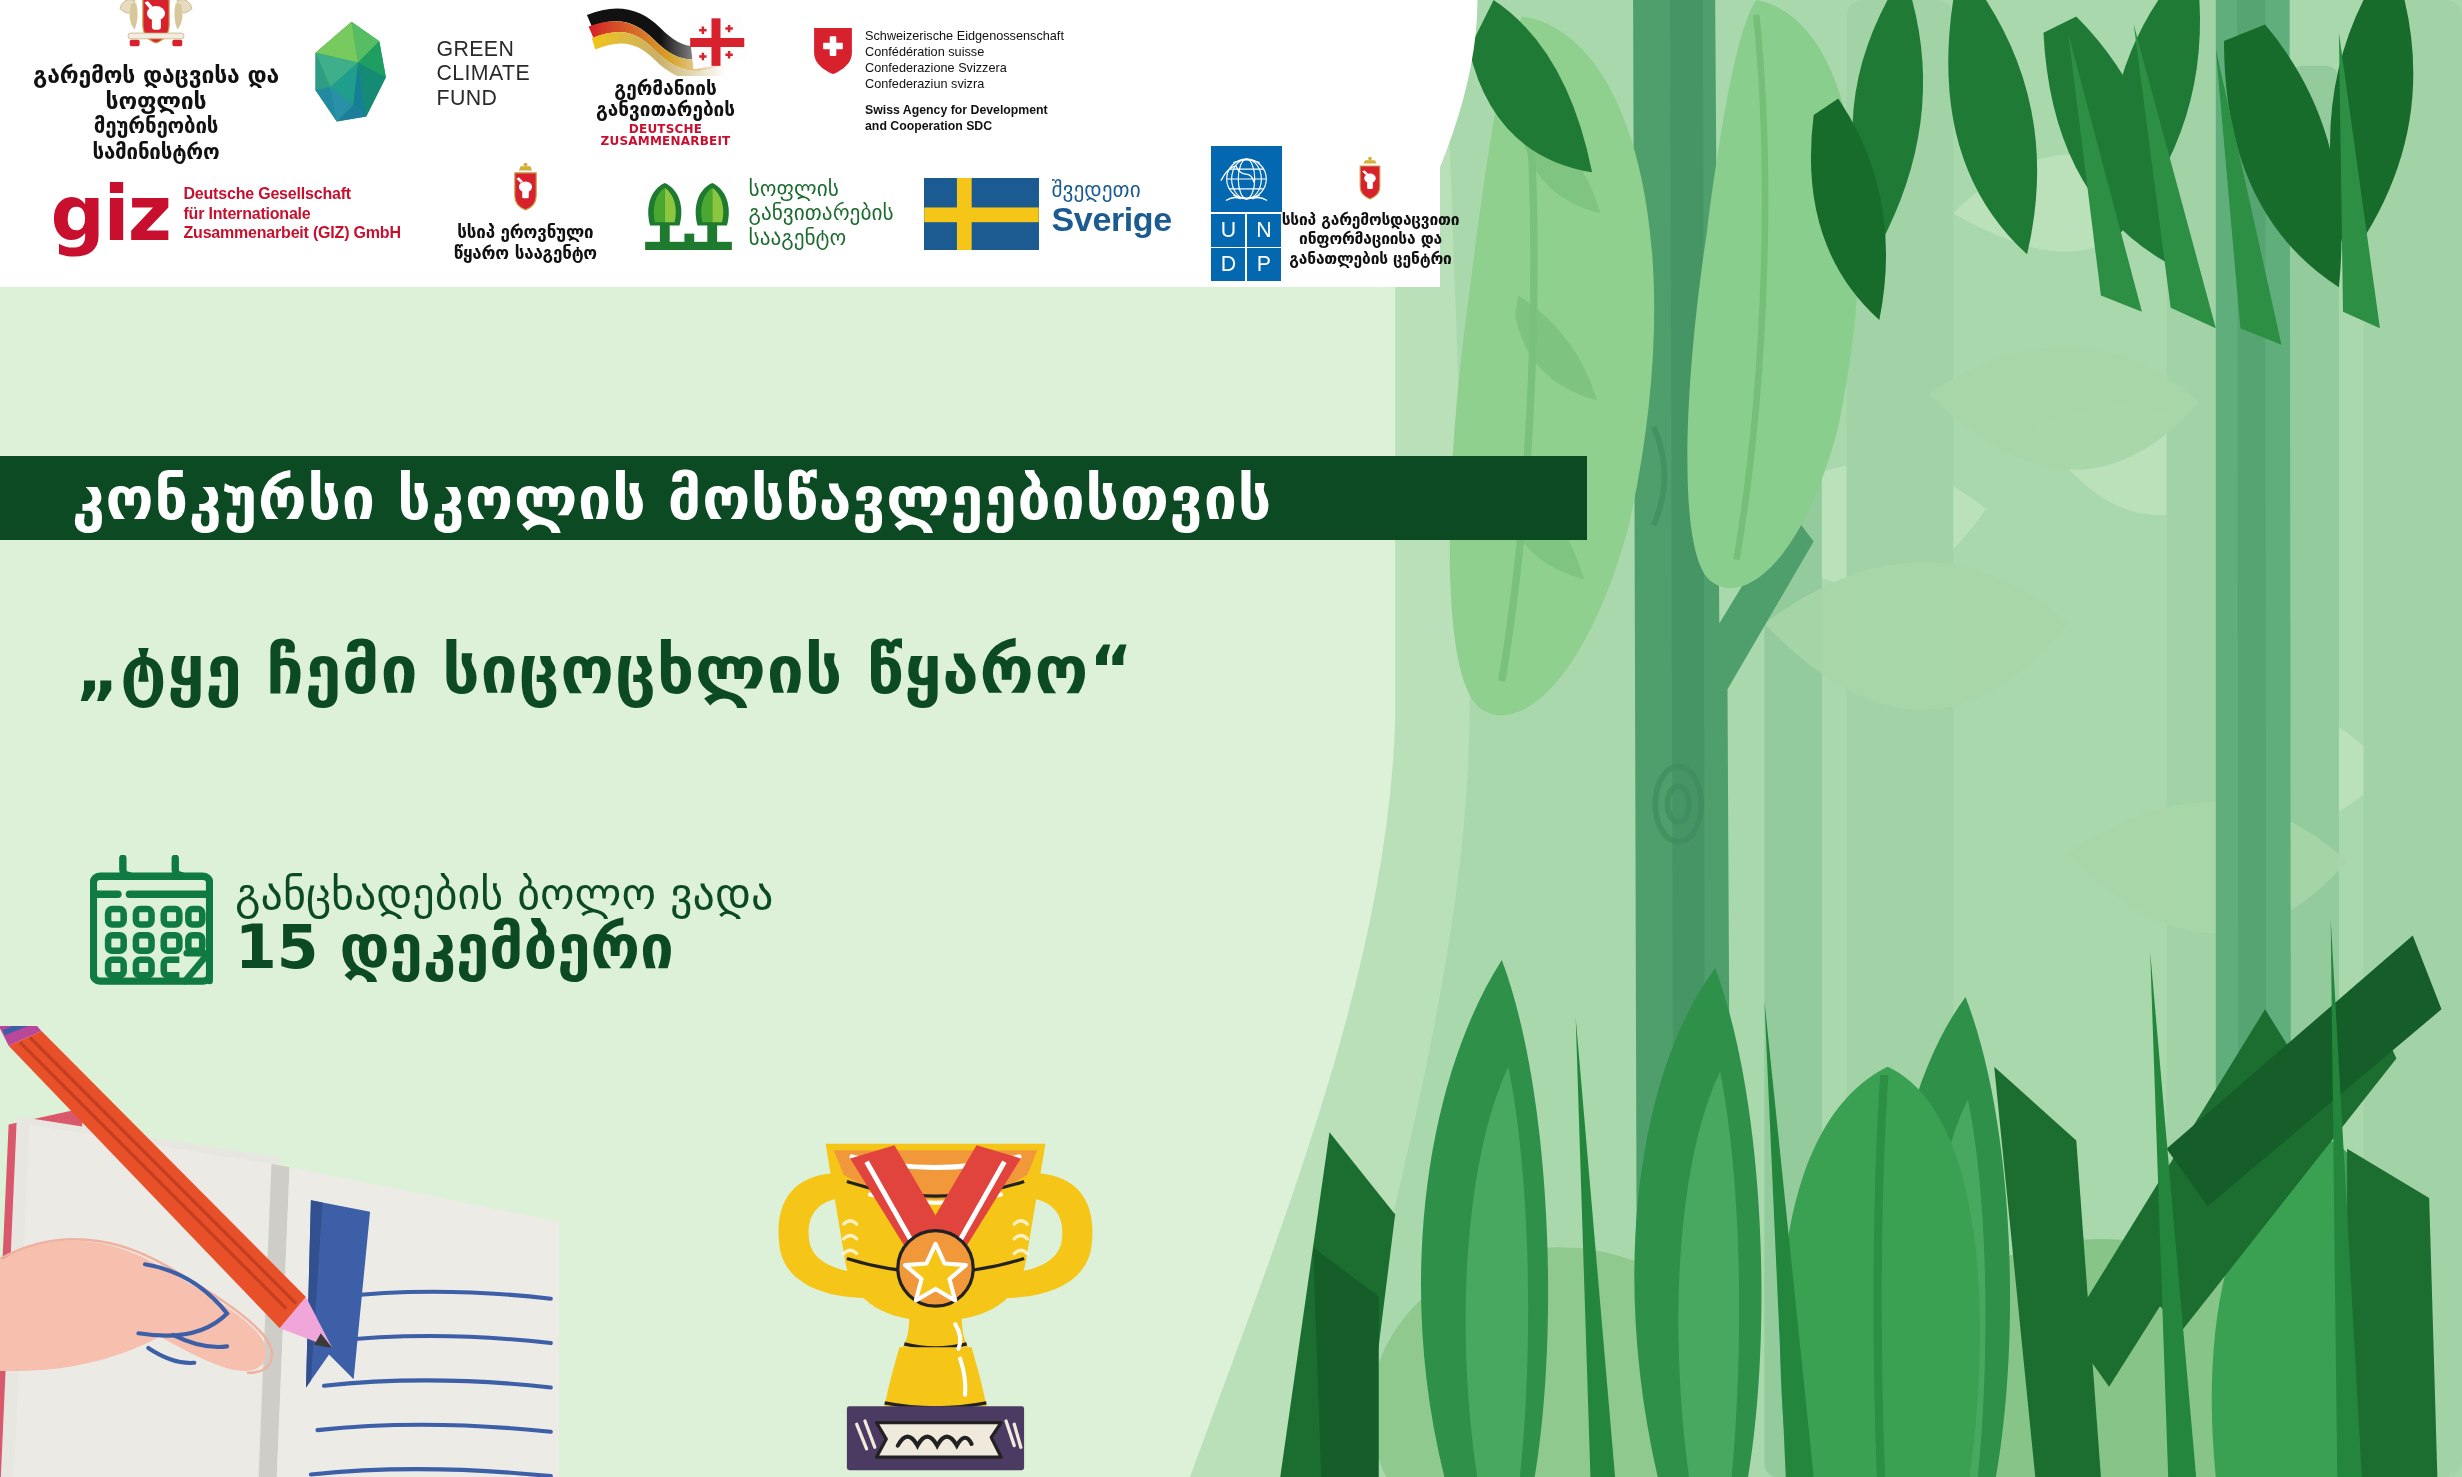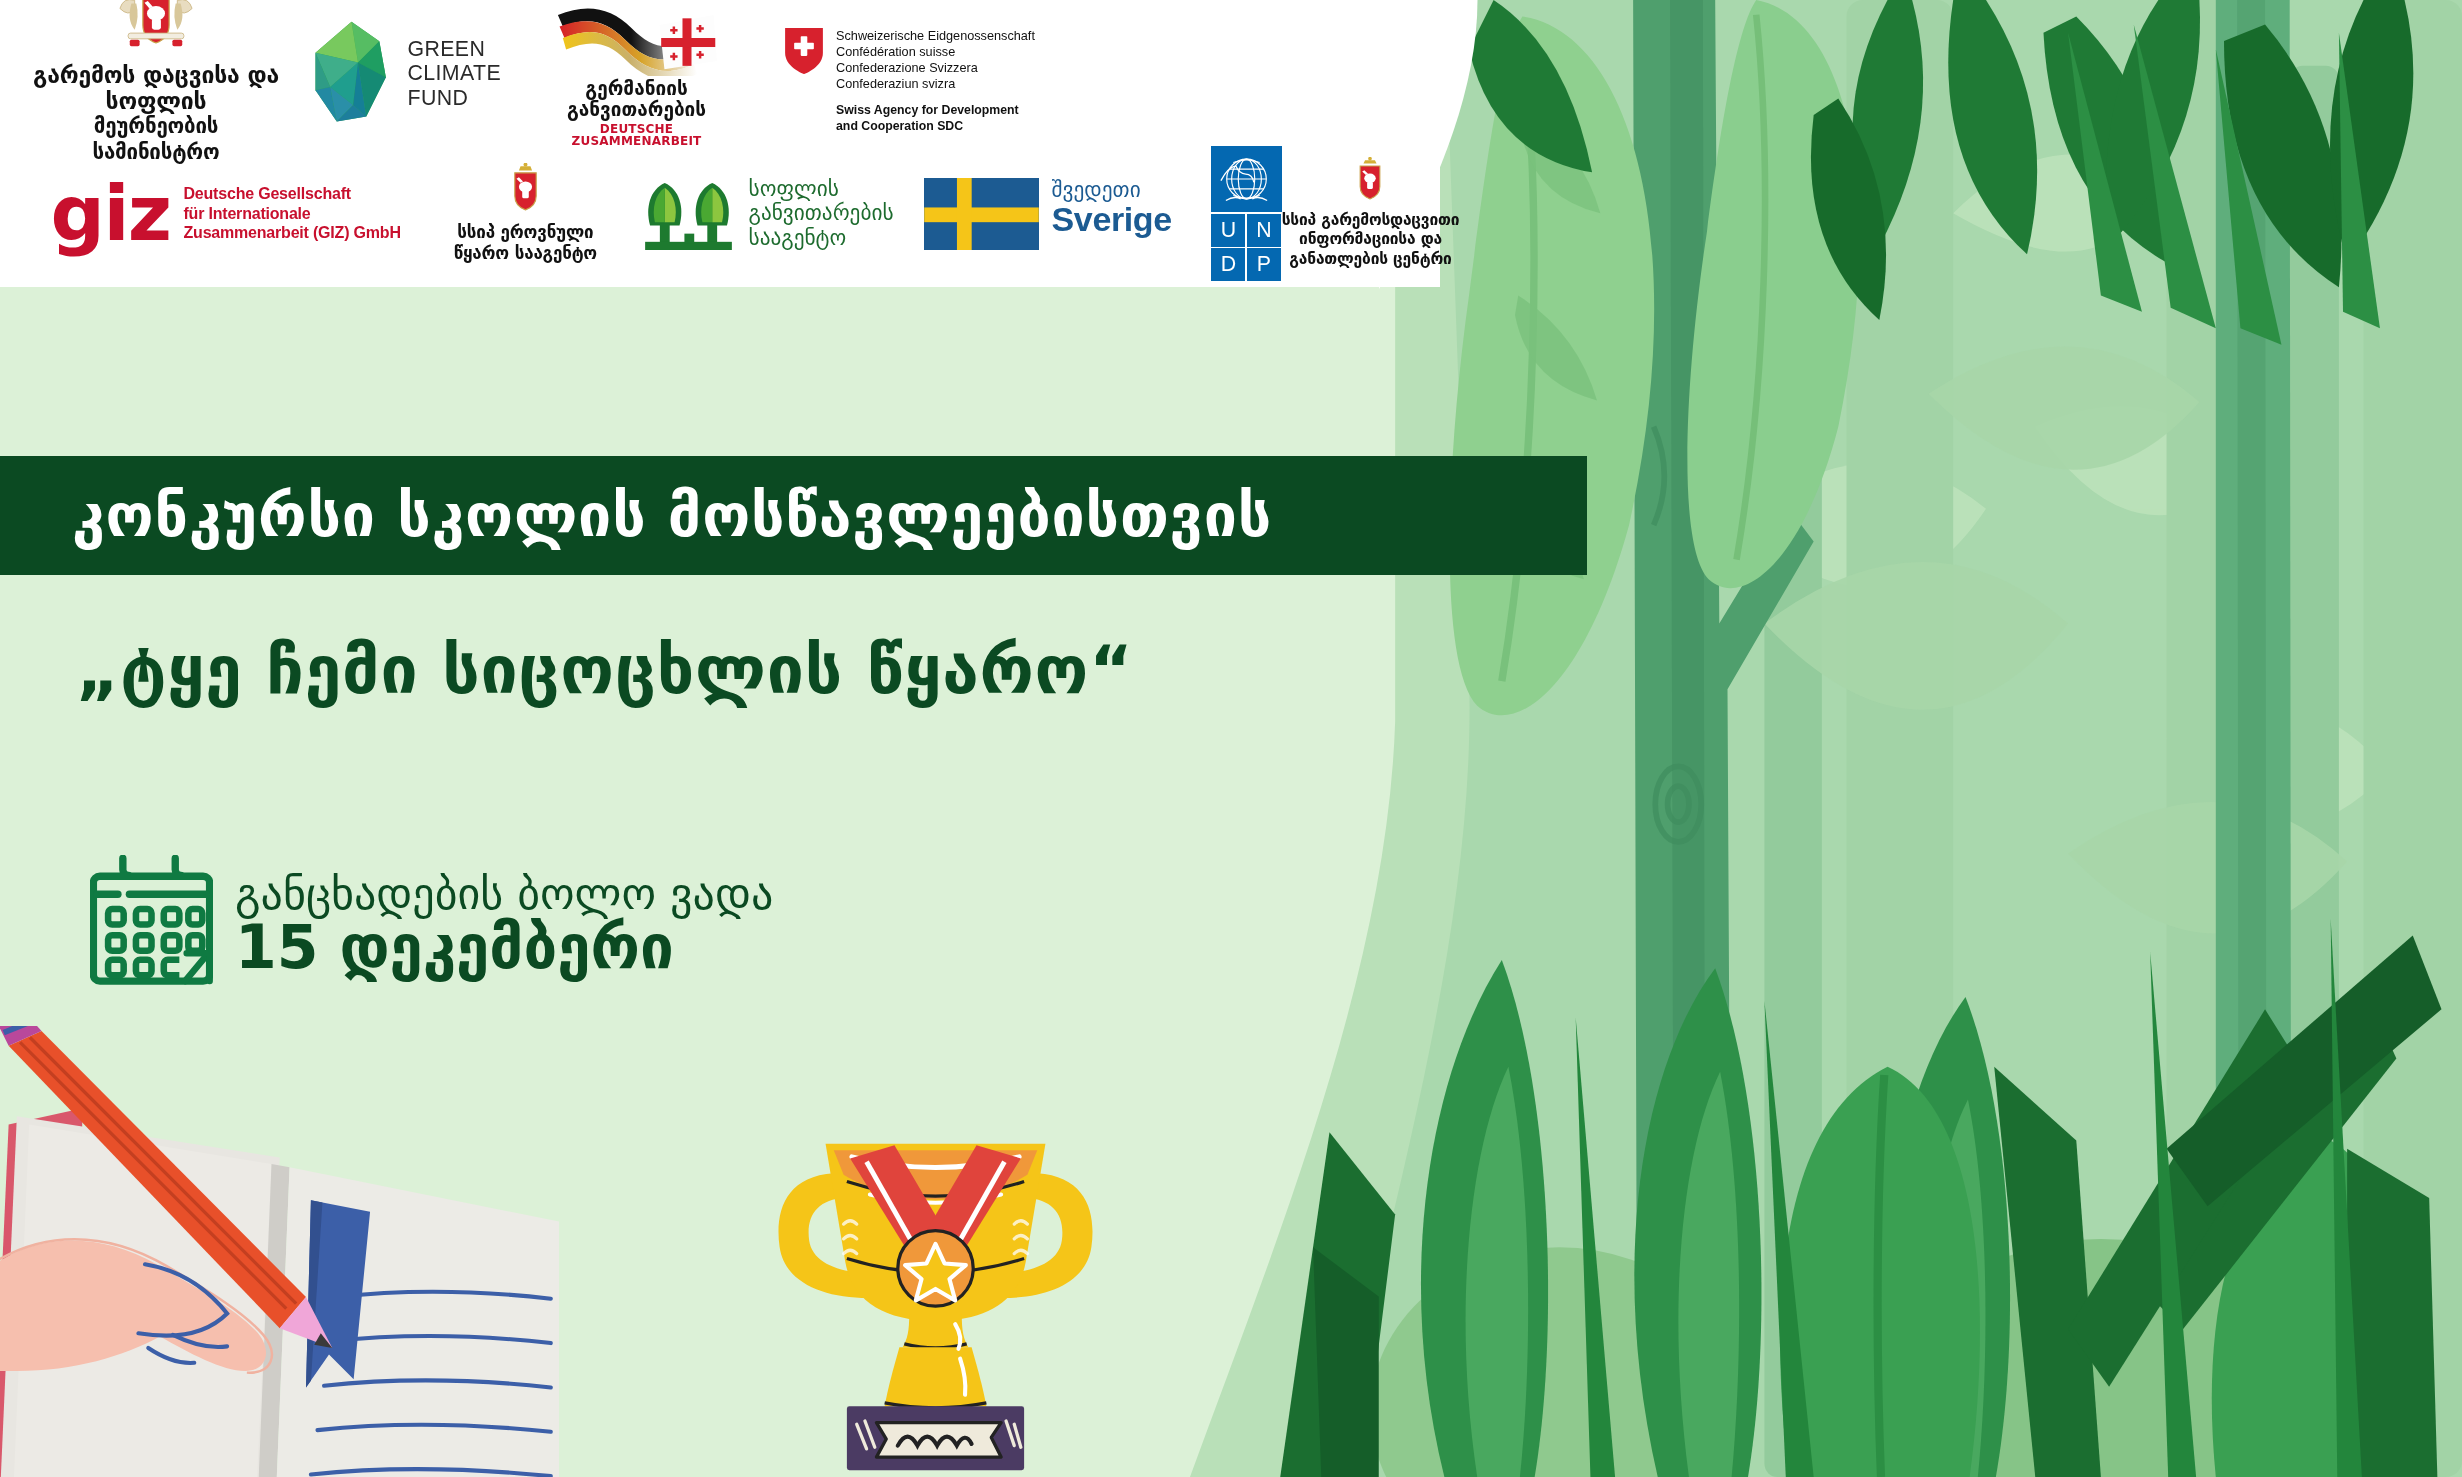--- a/index.html
+++ b/index.html
@@ -83,21 +83,21 @@
   .undp{width:71px;position:relative;}
   .undp-top{width:71px;height:66px;background:#0468b1;position:relative;}
   .undp-letters{display:flex;margin-top:1.6px;}
   .undp-letters .cellwrap{display:flex;flex-direction:column;}
   .undp-cell{width:34px;height:33px;background:#0468b1;color:#fff;display:flex;align-items:center;justify-content:center;
     font-family:"Liberation Sans",sans-serif;font-size:21.3px;font-weight:400;}
 
   
   .headline-band{
     position:absolute;left:0;top:456px;
-    height:119px;width:1587px;
+    height:84px;width:1587px;
     background:#0b4a22;
     display:flex;align-items:center;
     z-index:15;
   }
   .headline-text{
     color:#ffffff;
     font-family:"DejaVu Sans",sans-serif;
     font-weight:700;
     font-size:59px;
     letter-spacing:0.8px;
@@ -299,21 +299,21 @@
             <rect x="70" y="70" width="12" height="8" rx="2"></rect>
           </g>
         </g>
       </svg>
       <div style="margin-top:9.8px;text-align:center;">
         <div class="geo-txt" style="font-size:23px;line-height:25.4px;">გარემოს დაცვისა და სოფლის</div>
         <div class="geo-txt" style="font-size:20.5px;line-height:25.4px;">მეურნეობის სამინისტრო</div>
       </div>
     </div>
 
-    <div class="logo" style="margin-left:28px;">
+    <div class="logo" style="margin-left:28px;gap:29px;">
       <svg class="gcf-gem" viewBox="0 0 108 132">
         <g>
           <polygon points="54,2 88,26 96,70 72,118 36,124 10,86 10,40" fill="#2fa84f"></polygon>
           <polygon points="54,2 88,26 62,52" fill="#56bd63"></polygon>
           <polygon points="88,26 96,70 62,52" fill="#1f9e62"></polygon>
           <polygon points="96,70 72,118 62,52" fill="#158a74"></polygon>
           <polygon points="10,40 54,2 62,52" fill="#78c95e"></polygon>
           <polygon points="10,40 62,52 28,82" fill="#3fae8a"></polygon>
           <polygon points="10,40 28,82 10,86" fill="#2f9c86"></polygon>
           <polygon points="10,86 28,82 36,124" fill="#2289a2"></polygon>

